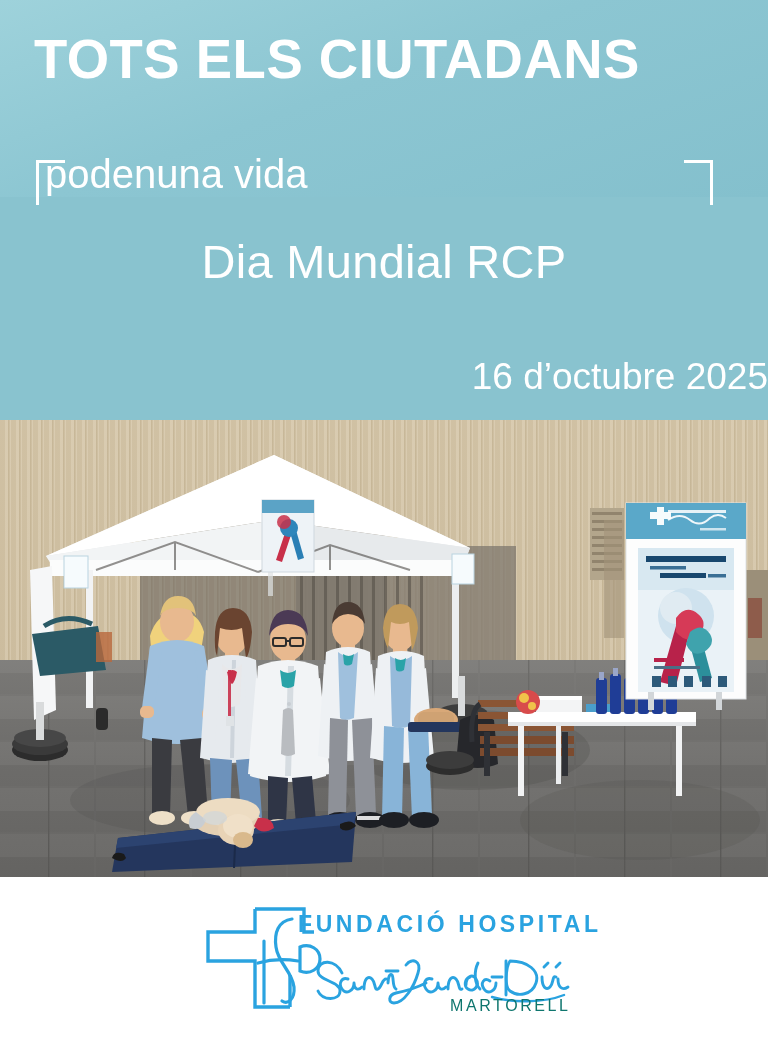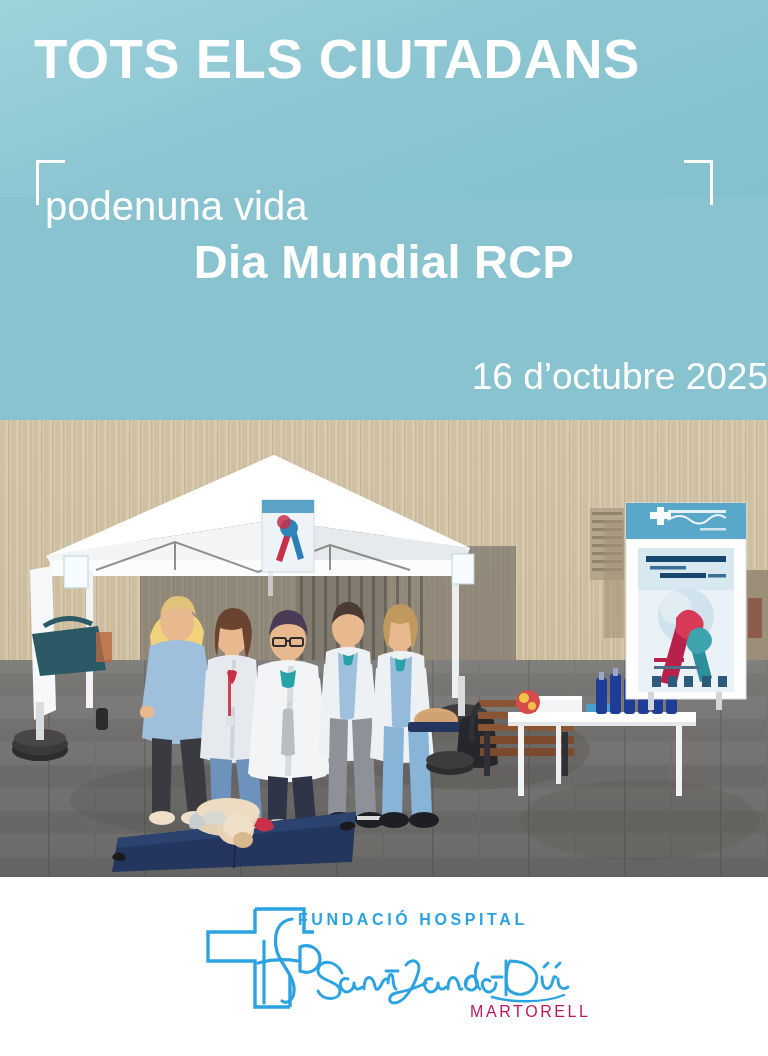--- a/index.html
+++ b/index.html
@@ -52,21 +52,21 @@
     position:absolute;left:45px;top:154px;
     color:#ffffff;
     font-size:40px;
     font-weight:normal;
     line-height:1;
     white-space:nowrap;
     display:flex;align-items:baseline;
   }
   .line3 .poden{font-weight:normal;}
   .line3 .salvar{font-weight:bold;font-size:47px;margin:0 10px 0 12px;letter-spacing:0.5px;}
-  .line3 .unavida{font-weight:normal;margin-top:32px;}
+  .line3 .unavida{font-weight:normal;}
 
   
   .bracket{
     position:absolute;
     width:26px;height:42px;
     border-color:#ffffff;
     border-style:solid;
   }
   .bracket-left{
     left:36px;top:160px;
@@ -76,21 +76,21 @@
     left:684px;top:160px;
     border-width:3px 3px 0 0;
   }
 
   
   .subtitle{
     position:absolute;left:0;top:236px;width:768px;
     text-align:center;
     color:#ffffff;
     font-size:47px;
-    font-weight:bold;
+    font-weight:normal;
     letter-spacing:0.3px;
     line-height:1.1;
   }
   .eventdate{
     position:absolute;left:0;top:333px;width:768px;
     text-align:right;
     color:#ffffff;
     font-size:37px;
     font-weight:normal;
     line-height:1.1;
@@ -111,33 +111,32 @@
     background:#ffffff;
   }
   .logo{
     position:absolute;left:192px;top:22px;
     width:380px;height:118px;
   }
   .logo svg{display:block;}
   .logo-text-fund{
     position:absolute;left:106px;top:12px;
     color:#2AA3E0;
-    font-size:16px;
+    font-size:23px;
     font-weight:bold;
     letter-spacing:3.6px;
     white-space:nowrap;
   }
   .logo-text-mart{
-    position:absolute;left:258px;top:104px;
-    color:#be185d;
+    position:absolute;left:258px;top:98px;
+    color:#0f766e;
     font-size:16px;
     font-weight:normal;
     letter-spacing:2.6px;
     white-space:nowrap;
-    margin-left:20px;
   }
 </style>
 </head>
 <body>
 
 <div class="poster">
 
   <div class="header-top"></div>
   <div class="header-bottom"></div>
 

